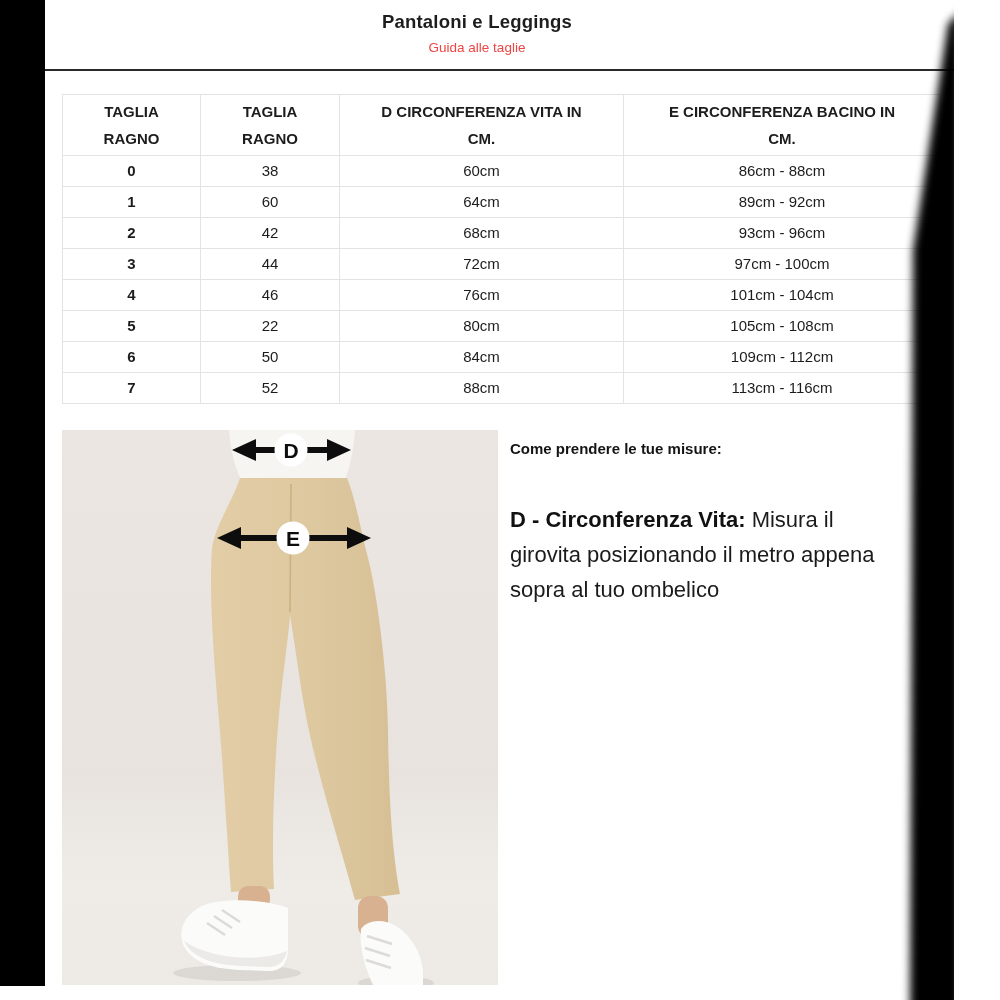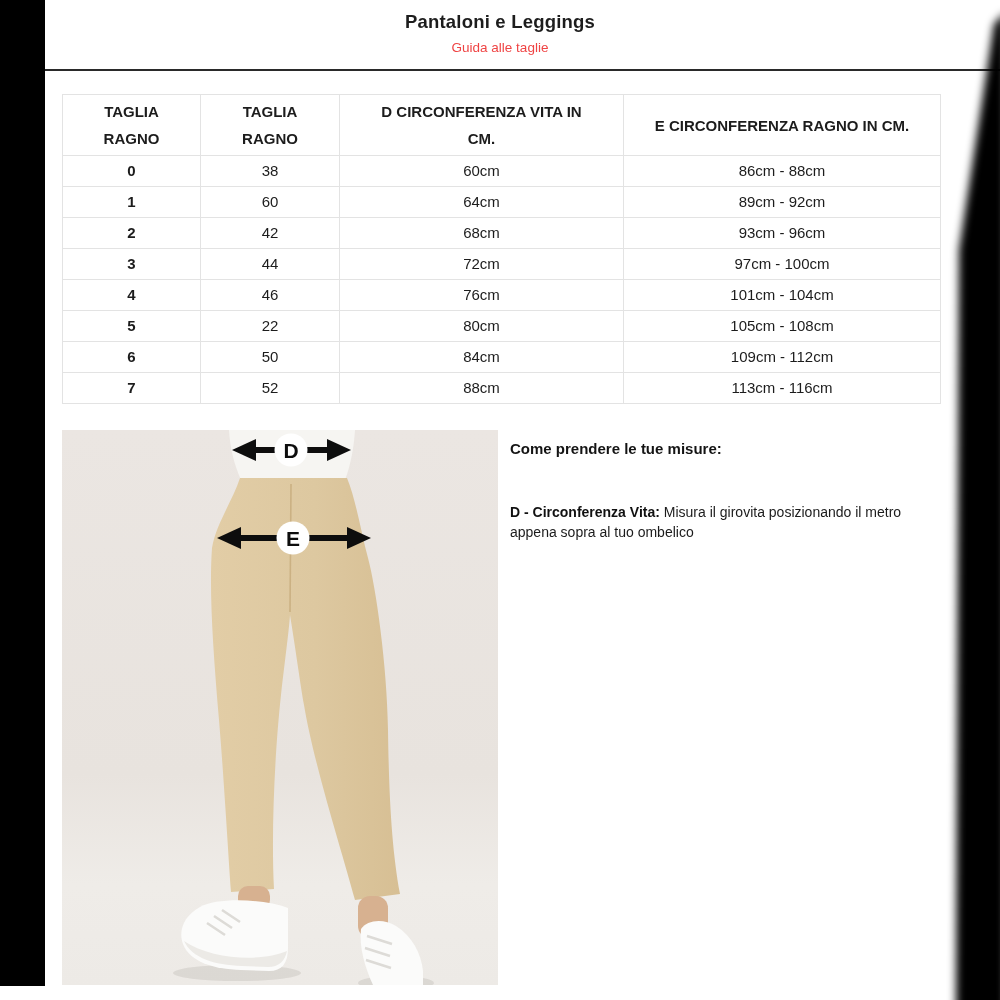--- a/index.html
+++ b/index.html
@@ -1,18 +1,18 @@
 <!DOCTYPE html>
 <html><head>
 <meta charset="utf-8">
 <style>
   html,body{margin:0;padding:0;background:#ffffff;}
   .page{
-    position:relative;width:1000px;height:1000px;overflow:hidden;background:#ffffff;
-    font-family:"Liberation Sans","DejaVu Sans",sans-serif;color:#1c1c1c;
+    position:relative;width:926px;height:1000px;overflow:hidden;background:#ffffff;
+    font-family:"Liberation Sans","DejaVu Sans",sans-serif;color:#1c1c1c;padding-left:28px;
   }
   
   .site-header{
     position:absolute;left:0;top:0;width:100%;height:71px;
     border-bottom:2px solid #2a2a2a;text-align:center;box-sizing:border-box;
   }
   .site-header h1{margin:11px 0 0 0;font-size:18.5px;font-weight:bold;letter-spacing:.2px;color:#1d1d1d;}
   .site-header p{margin:7px 0 0 0;font-size:13.5px;color:#ef4444;}
   
   table.size-table{
@@ -27,21 +27,21 @@
   .size-table thead th:nth-child(1),.size-table thead th:nth-child(2){padding:0 24px;}
   .size-table thead th:nth-child(3){padding:0 26px;}
   .size-table thead th:nth-child(4){padding:0 30px;}
   .size-table tbody td{height:30px;line-height:30px;padding:0 4px;}
   .size-table tbody td:first-child{font-weight:bold;}
   
   .fit-figure{position:absolute;left:62px;top:430px;width:436px;height:555px;}
   
   .measure-guide{position:absolute;left:510px;top:438px;width:400px;}
   .measure-guide h3{margin:0;font-size:15px;line-height:22px;font-weight:bold;color:#141414;}
-  .measure-guide p{margin:42px 0 0 0;font-size:14px;line-height:20px;color:#1b1b1b;}
+  .measure-guide p{margin:42px 0 0 0;font-size:22px;line-height:35px;color:#1b1b1b;}
   .measure-guide p + p{margin-top:14px;}
   .measure-guide b{font-weight:bold;color:#111;}
   
   .curl-left{position:absolute;left:0;top:0;width:45px;height:986px;background:#000;z-index:40;}
   .curl-right{position:absolute;right:0;top:0;z-index:40;}
 </style>
 </head>
 <body>
 
 <div class="page">
@@ -56,21 +56,21 @@
       <col style="width:138px">
         <col style="width:139px">
         <col style="width:284px">
         <col style="width:317px">
     </colgroup>
     <thead>
       <tr>
         <th>TAGLIA RAGNO</th>
         <th>TAGLIA RAGNO</th>
         <th>D CIRCONFERENZA VITA IN CM.</th>
-        <th>E CIRCONFERENZA RAGNO IN CM.</th>
+        <th>E CIRCONFERENZA BACINO IN CM.</th>
       </tr>
     </thead>
     <tbody>
       <tr>
         <td>0</td>
         <td>38</td>
         <td>60cm</td>
         <td>86cm - 88cm</td>
       </tr>
       <tr>

